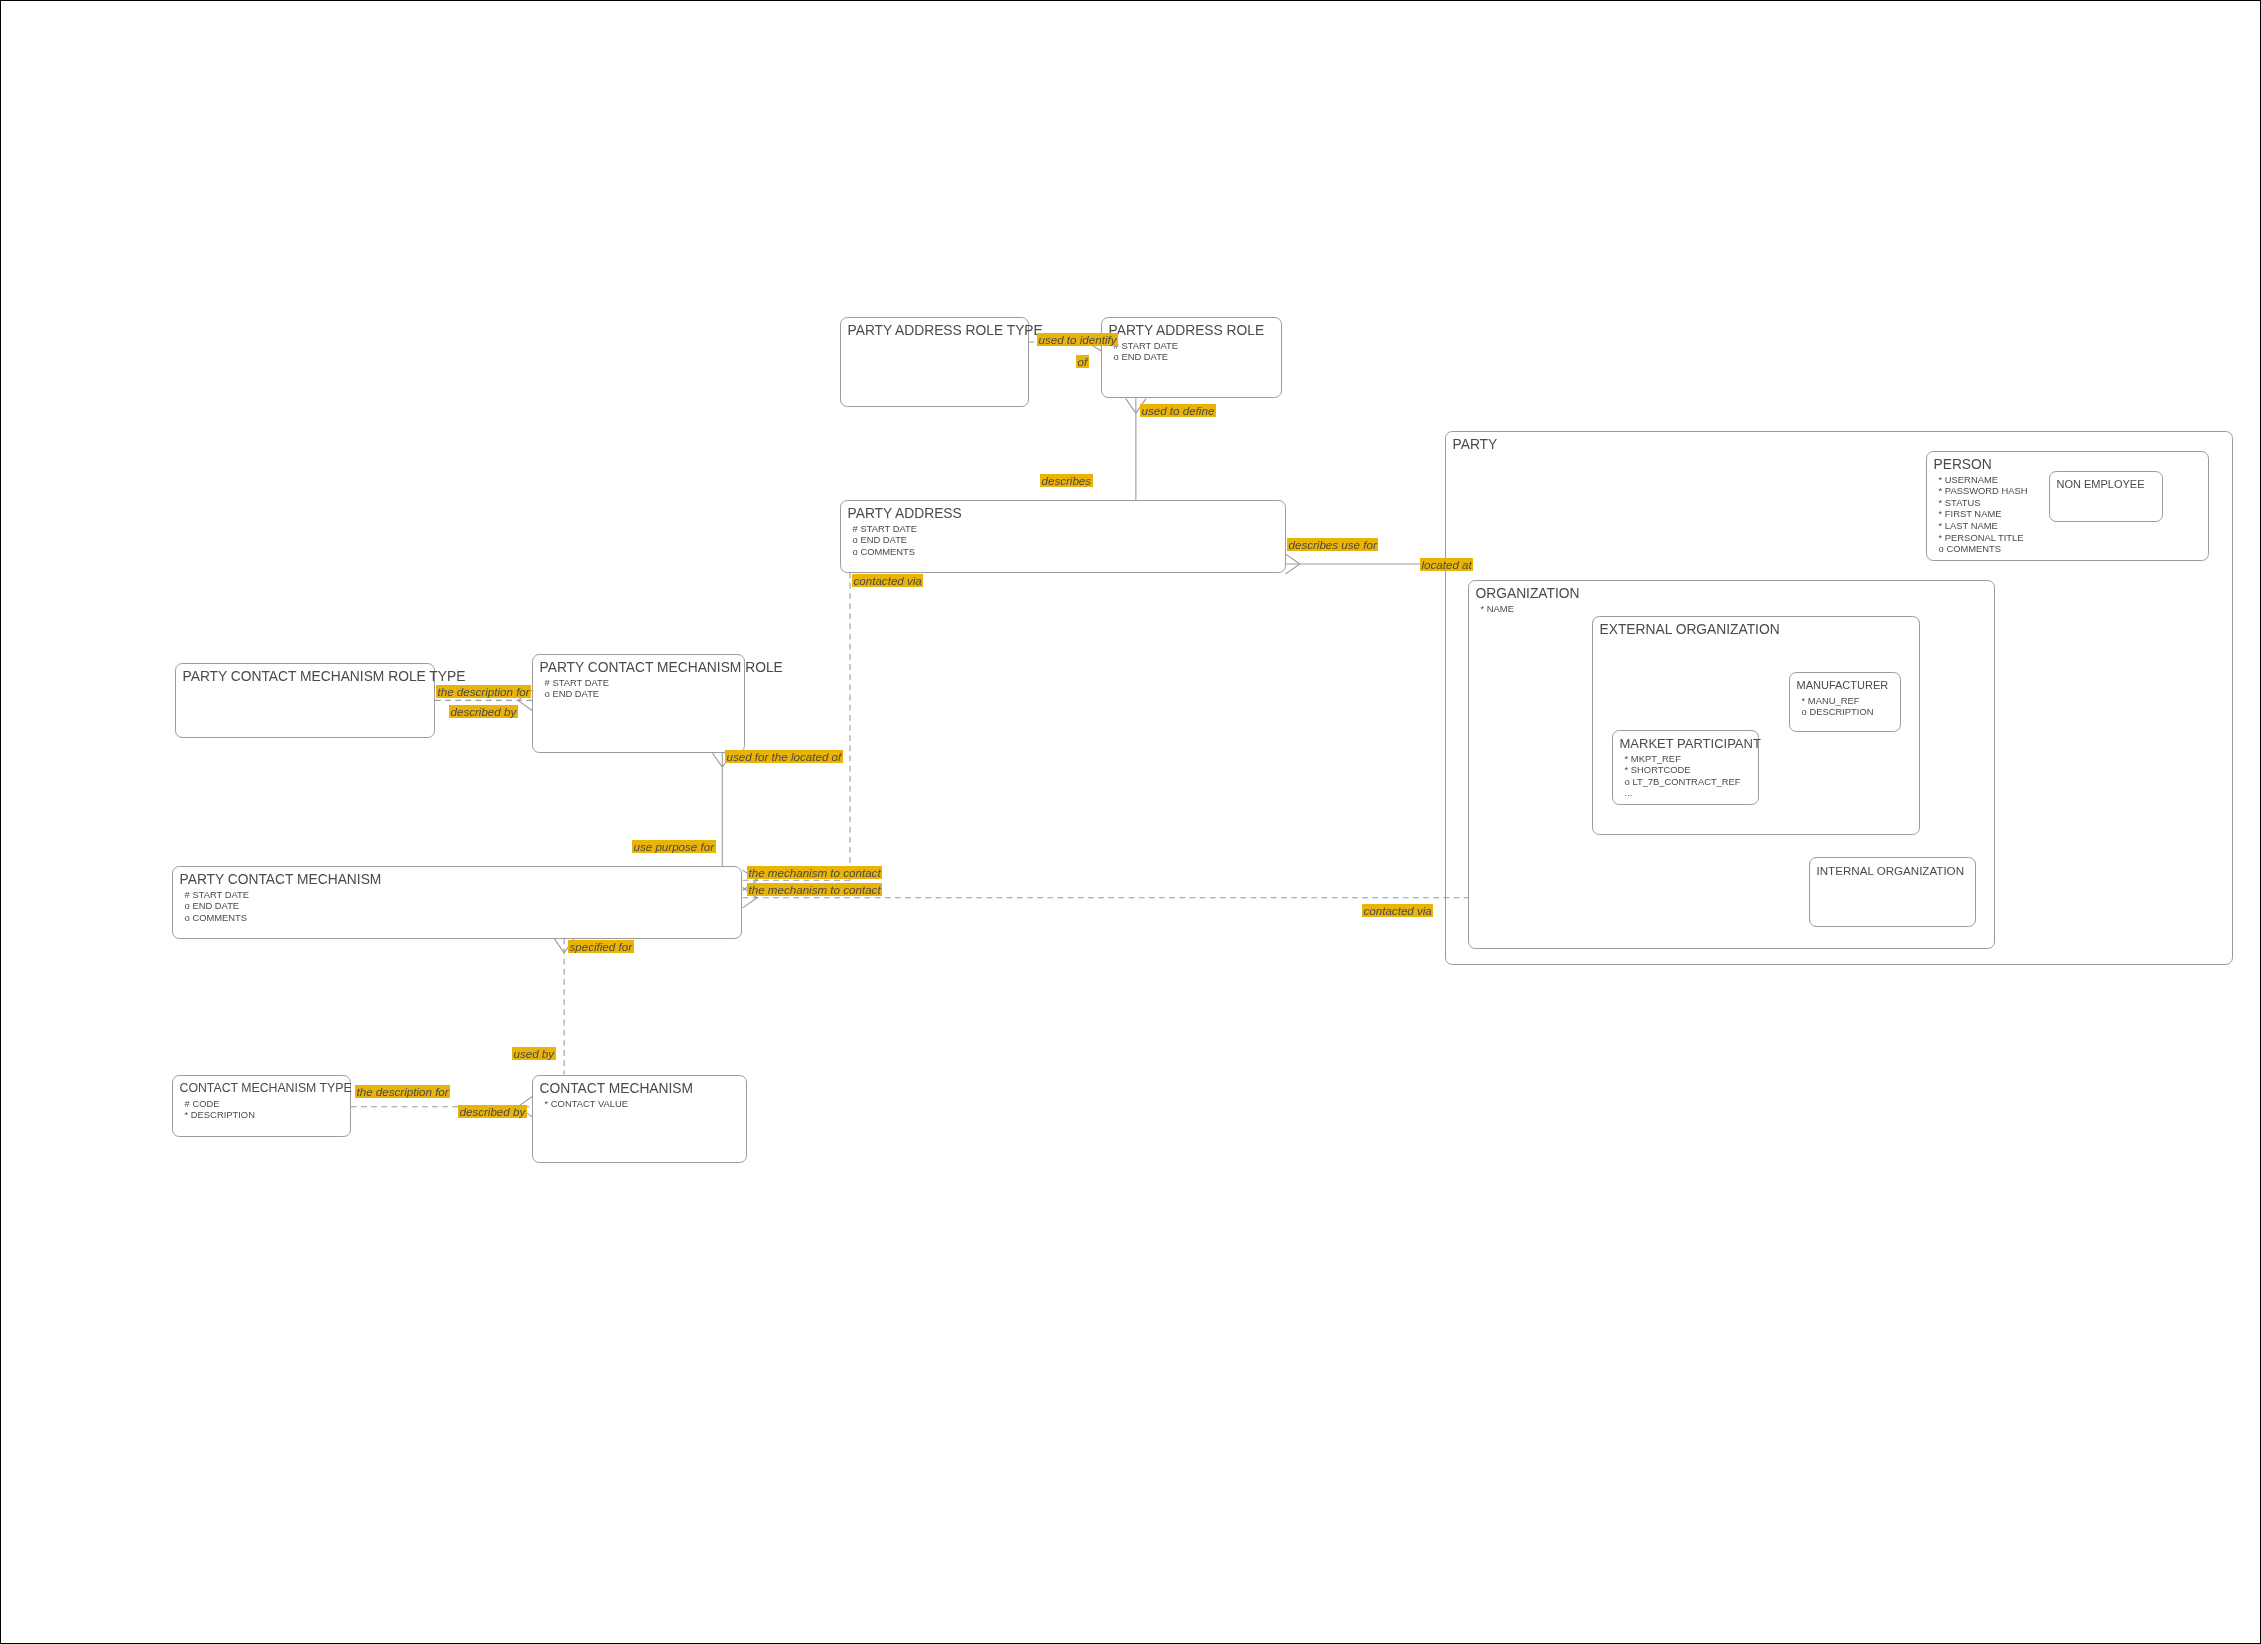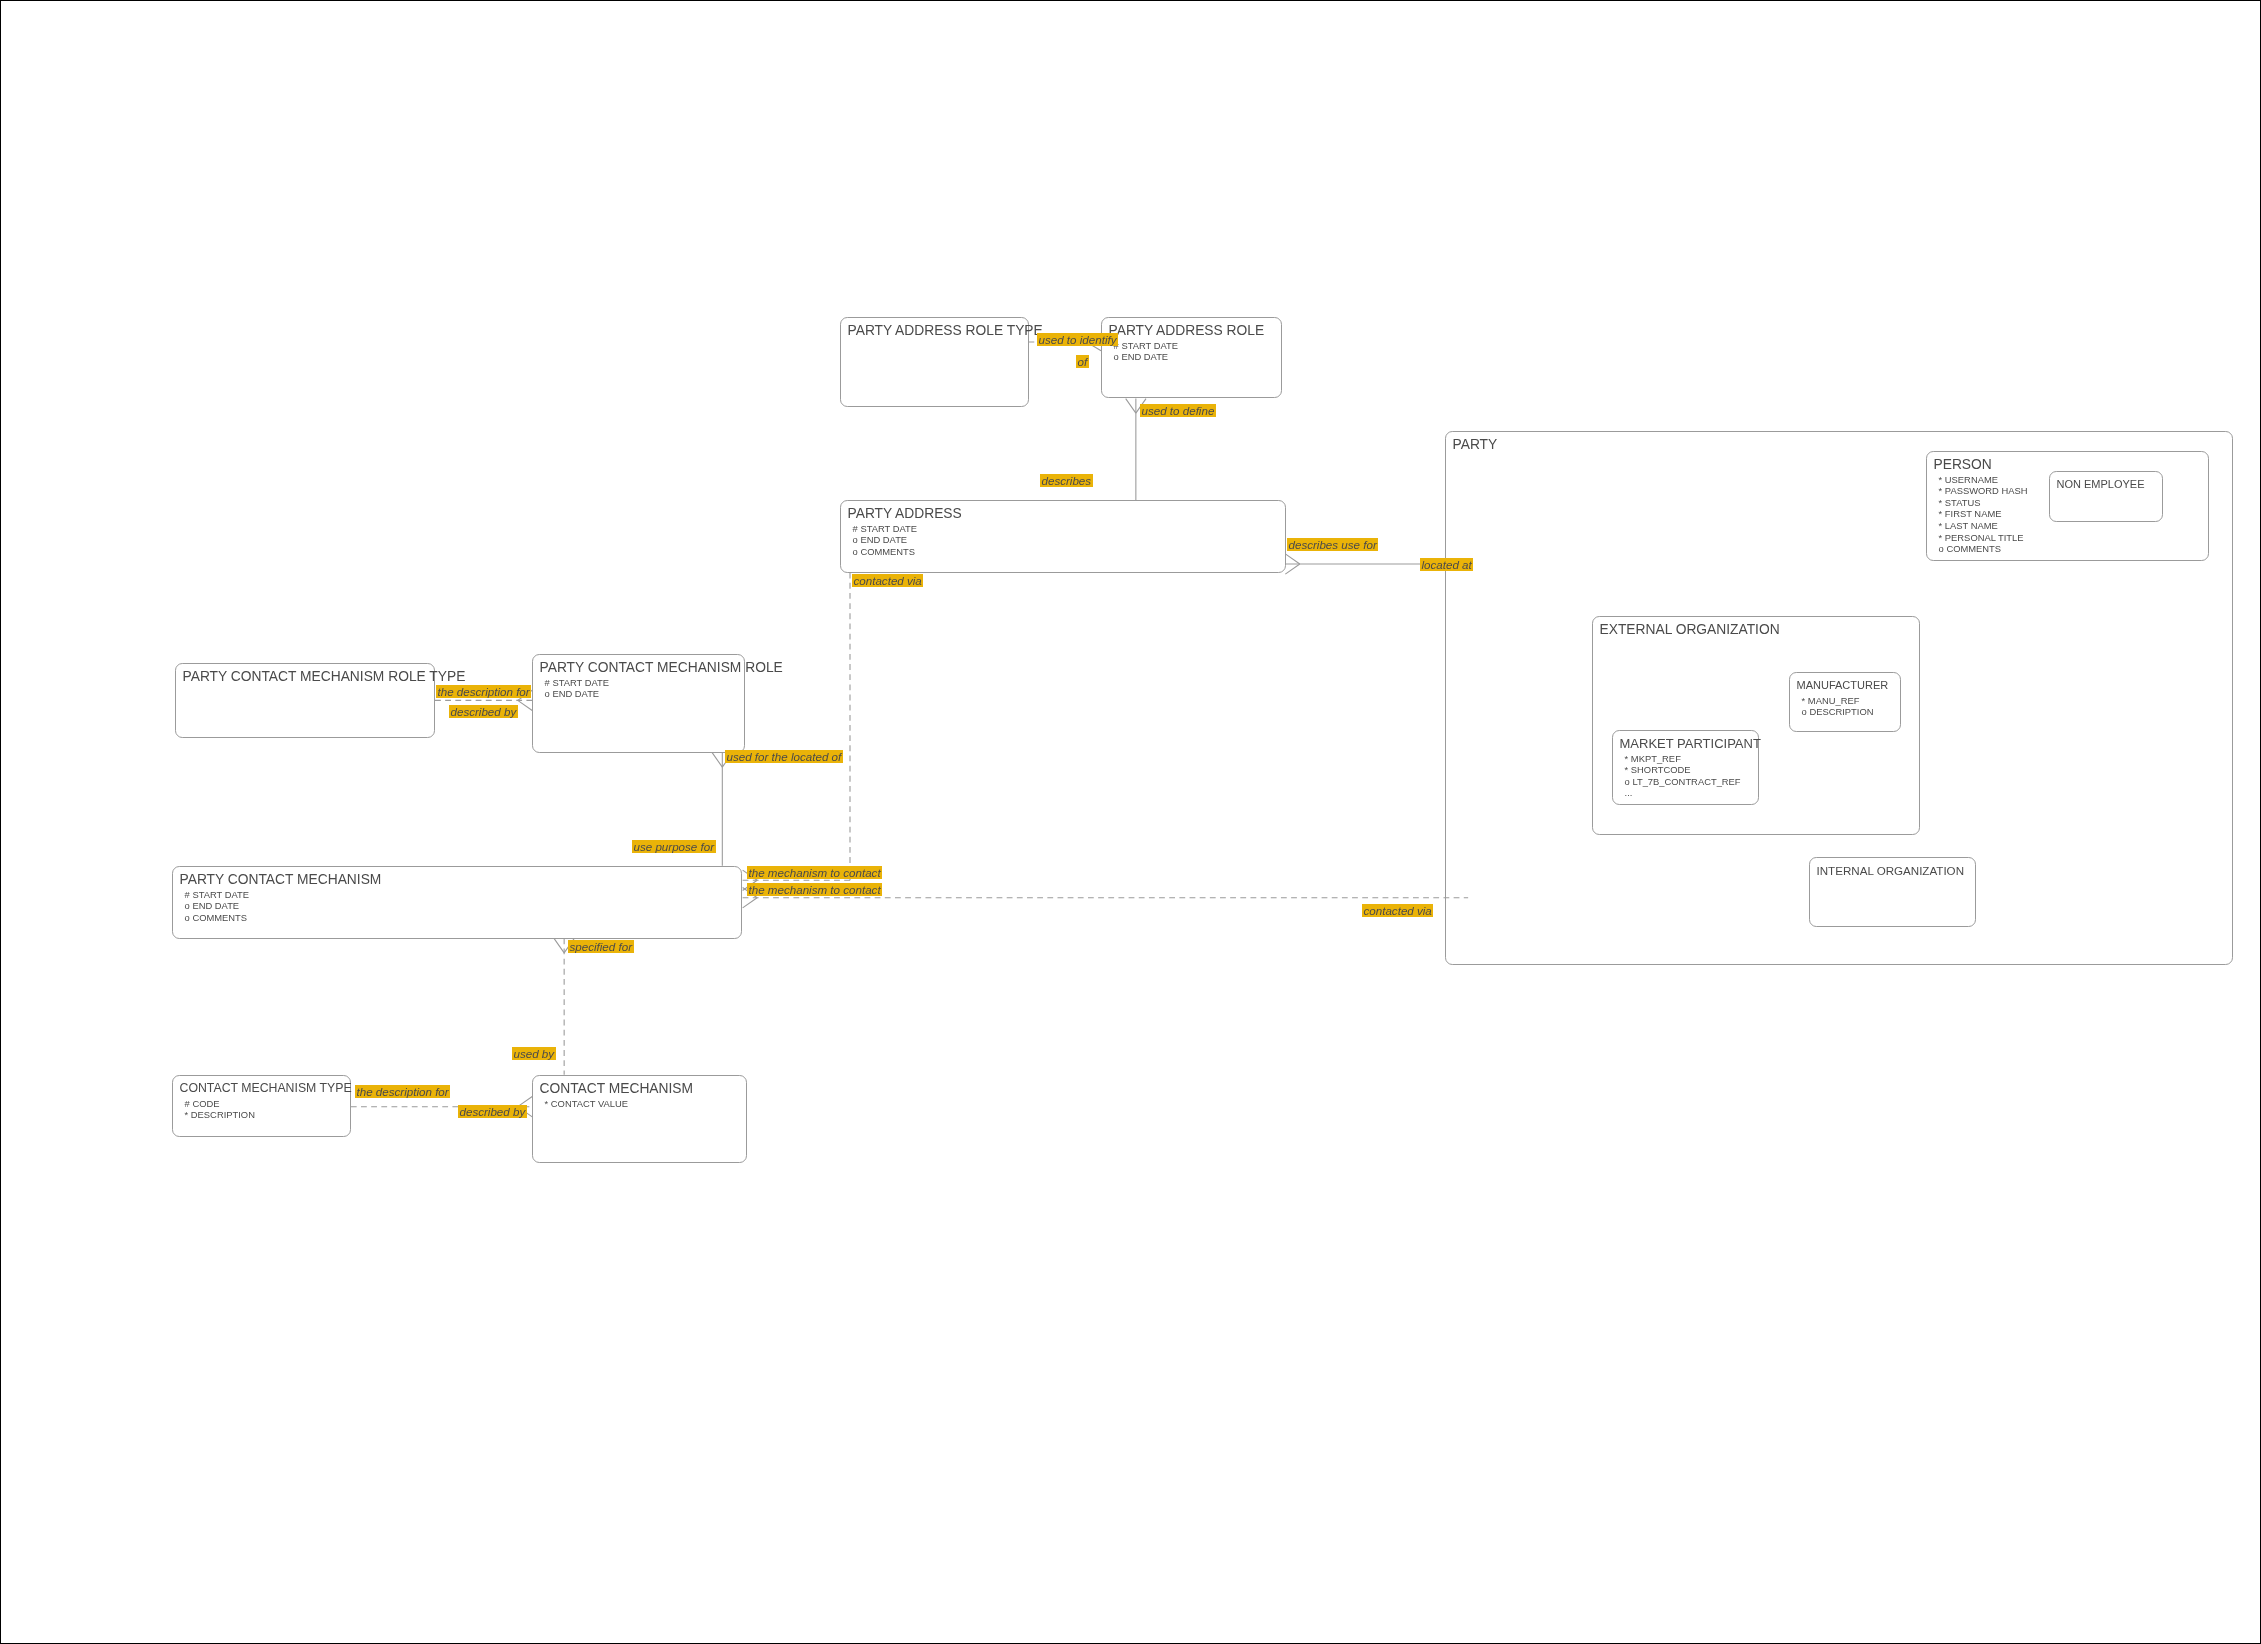--- a/index.html
+++ b/index.html
@@ -76,20 +76,26 @@
       <div class="attr">* LAST NAME</div>
       <div class="attr">* PERSONAL TITLE</div>
       <div class="attr">o COMMENTS</div>
     </div>
   </div>
 
   <div class="entity" style="left:2048px;top:470px;width:114px;height:51px">
     <div class="entity-title" style="font-size:11px">NON EMPLOYEE</div>
   </div>
 
+  <div class="entity" style="left:1467px;top:579px;width:527px;height:369px">
+    <div class="entity-title">ORGANIZATION</div>
+    <div class="entity-attrs">
+      <div class="attr">* NAME</div>
+    </div>
+  </div>
 
   <div class="entity" style="left:1591px;top:615px;width:328px;height:219px">
     <div class="entity-title">EXTERNAL ORGANIZATION</div>
   </div>
 
   <div class="entity" style="left:1788px;top:671px;width:112px;height:60px">
     <div class="entity-title" style="font-size:11px">MANUFACTURER</div>
     <div class="entity-attrs">
       <div class="attr">* MANU_REF</div>
       <div class="attr">o DESCRIPTION</div>

